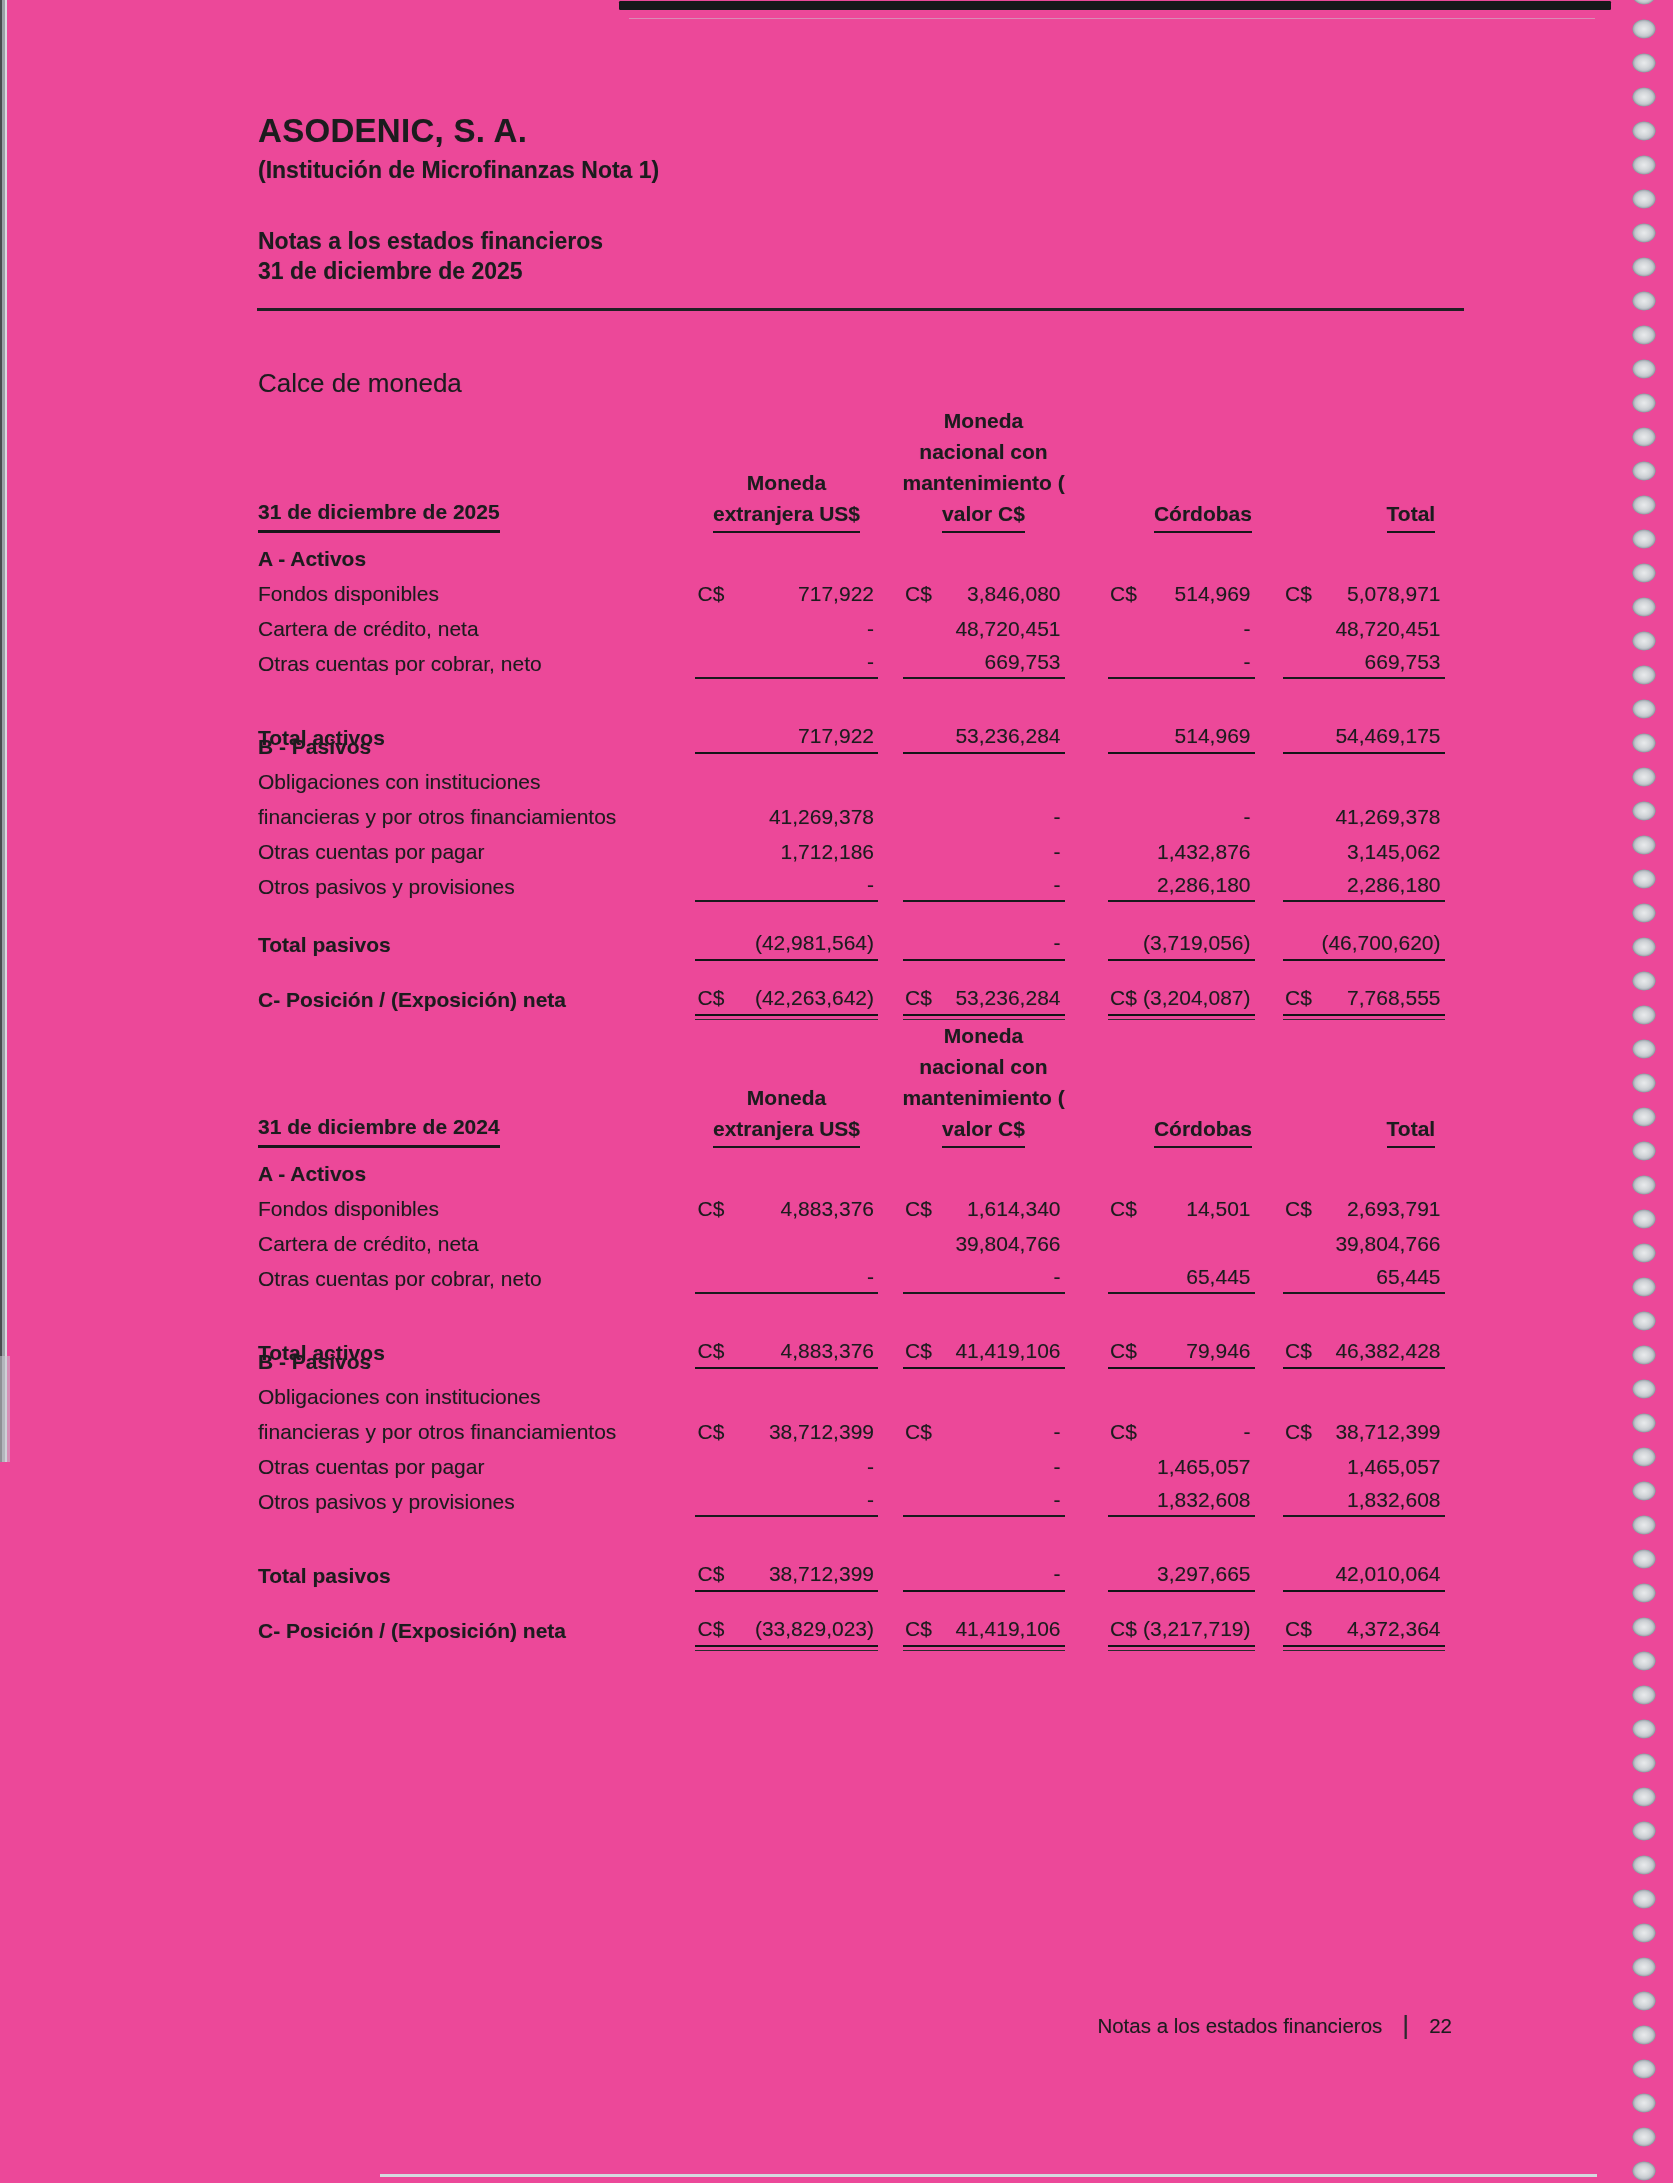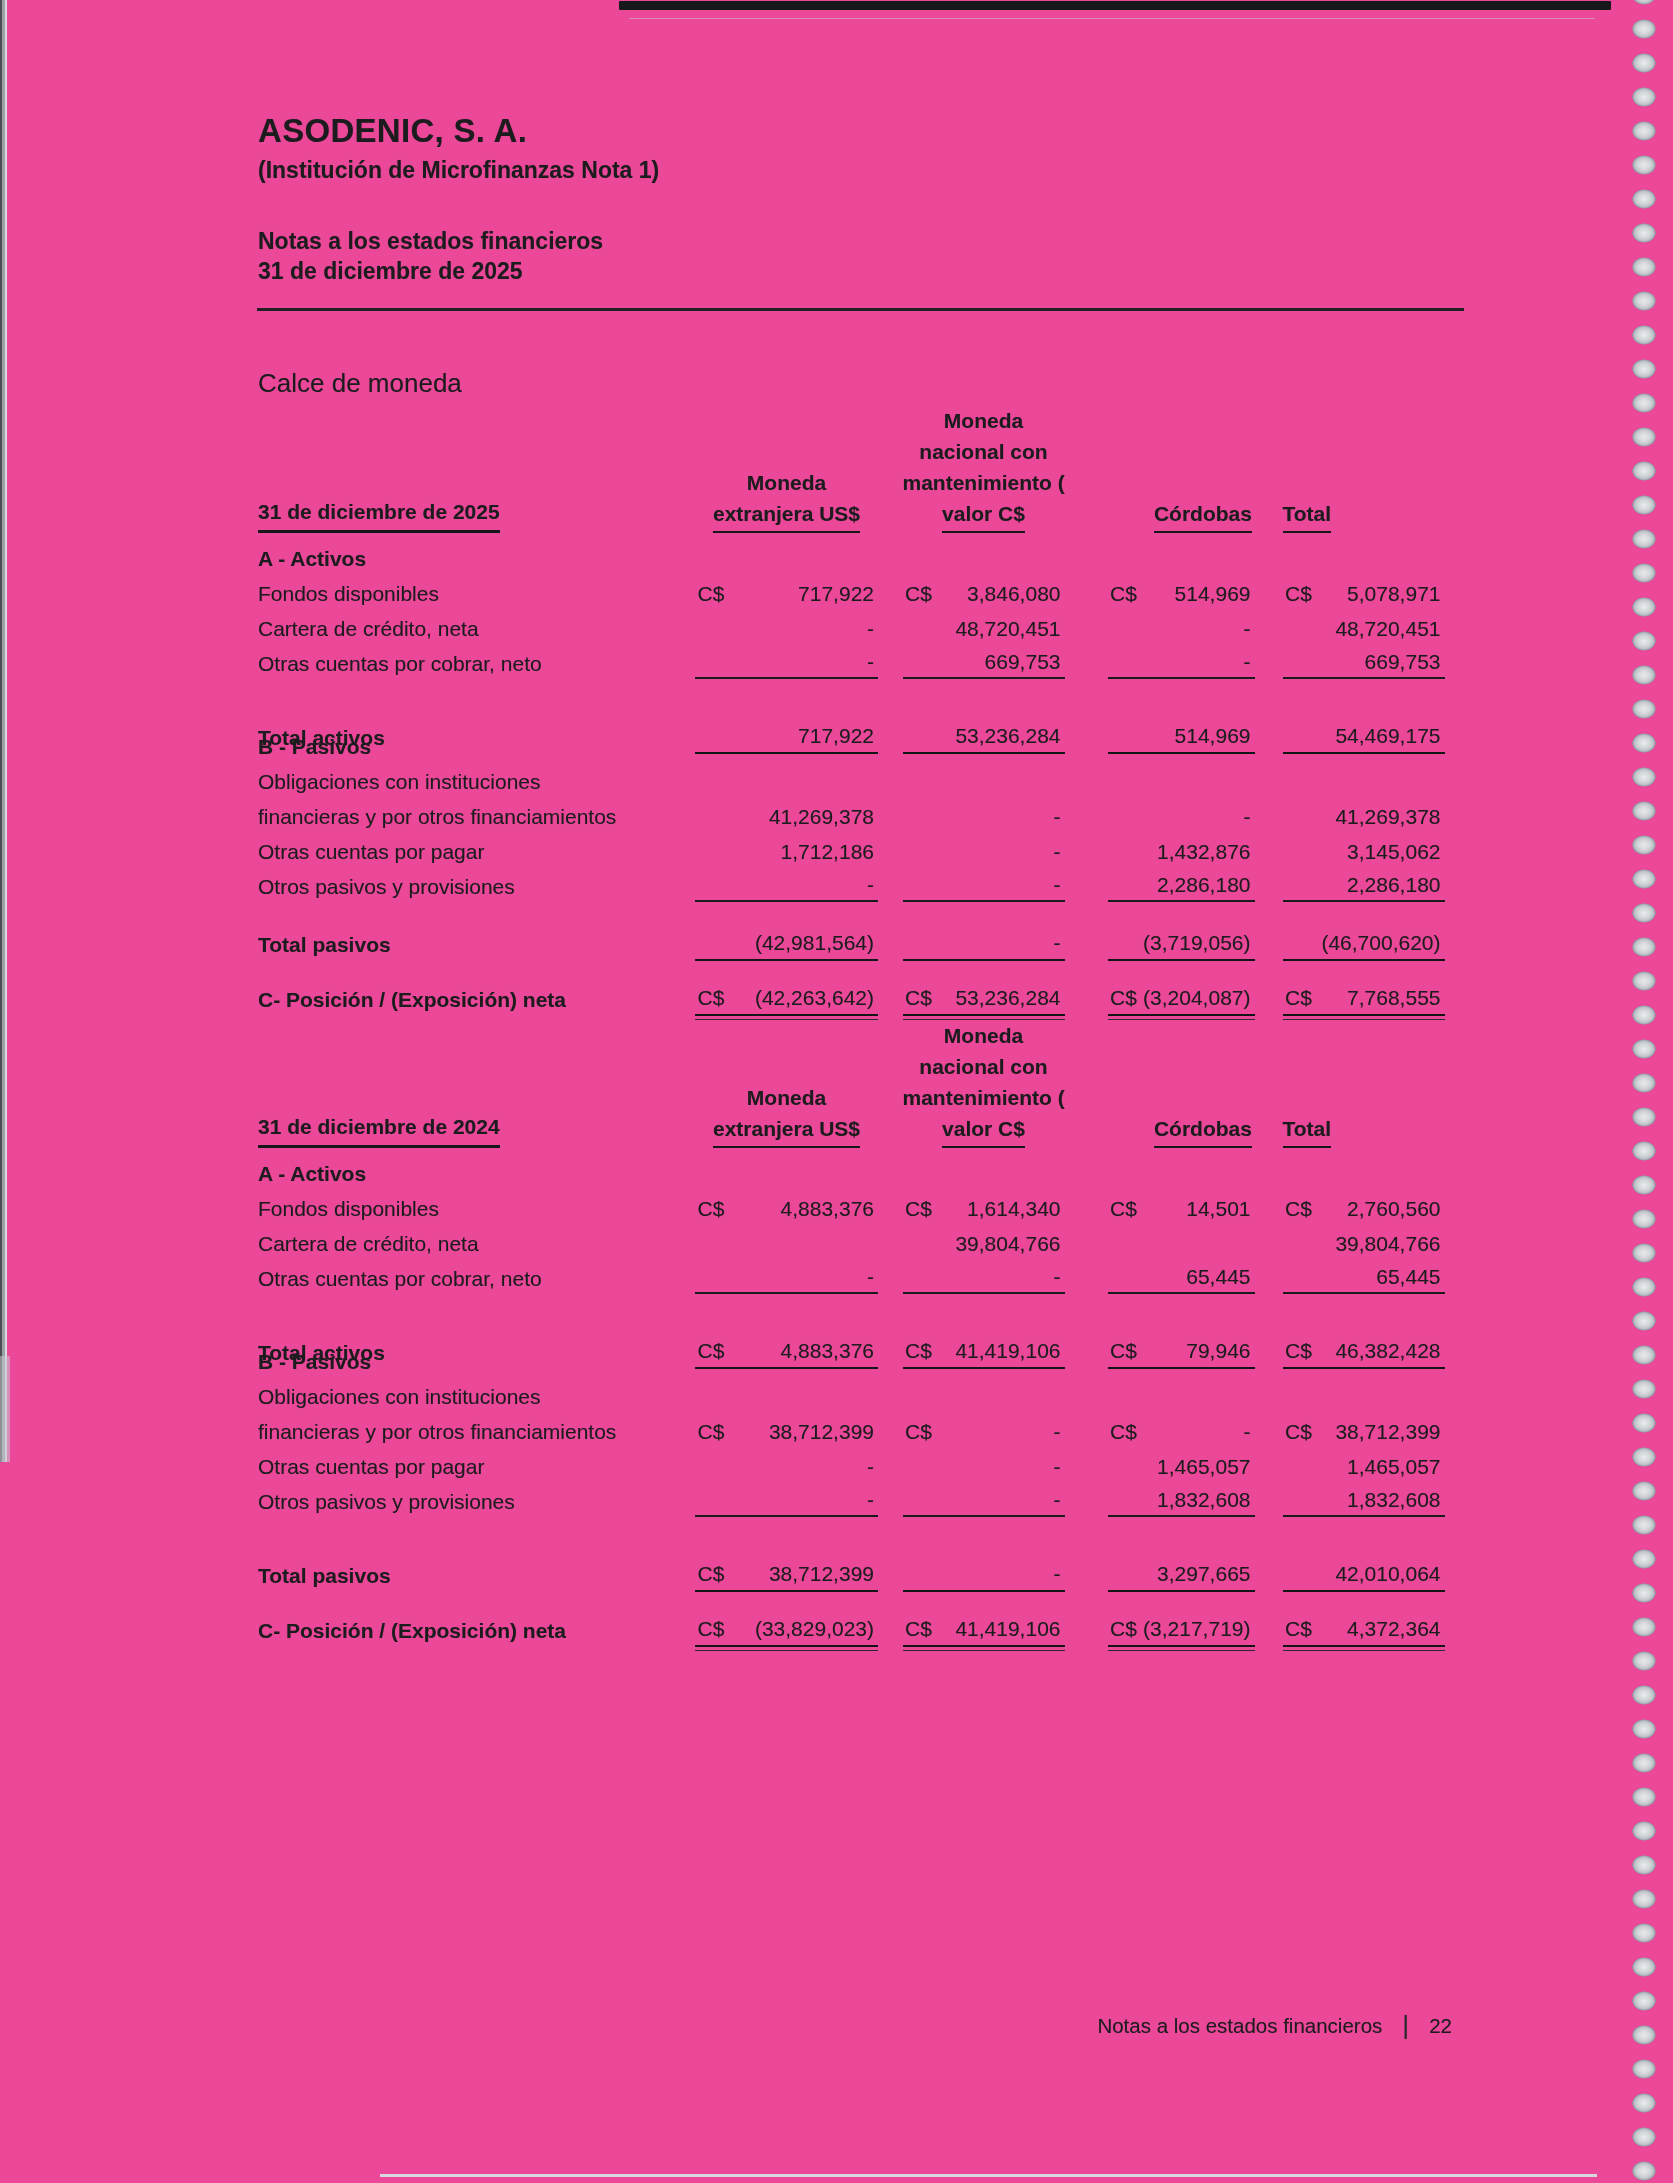--- a/index.html
+++ b/index.html
@@ -34,21 +34,21 @@
   
   .tbl{position:absolute;left:258px;width:1197px;font-size:21px;
     --cols:437px 183px 24.5px 162px 43px 147px 28px 162px;}
   .tbl1{top:405px;} .tbl2{top:1020px;}
   .thead{display:grid;grid-template-columns:var(--cols);align-items:end;line-height:31px;
     font-weight:bold;margin-bottom:9.3px;}
   .h-date{grid-column:1;}
   .h-usd{grid-column:2;text-align:center;white-space:nowrap;}
   .h-valor{grid-column:4;text-align:center;white-space:nowrap;}
   .h-cord{grid-column:6;text-align:right;padding-right:2.6px;}
-  .h-total{grid-column:8;text-align:left;padding-right:9.3px;}
+  .h-total{grid-column:8;text-align:right;padding-right:9.3px;}
   .hu{display:inline-block;border-bottom:2.3px solid #17171a;padding-bottom:2px;}
   .h-date .hu{border-bottom-width:3.3px;padding-bottom:3.3px;}
   .tr{display:grid;grid-template-columns:var(--cols);align-items:end;height:35px;}
   .tr.sec{height:32px;font-weight:bold;}
   .tr.mt1{margin-top:16px;} .tr.mt2{margin-top:20px;height:37px;}
   .td{box-sizing:border-box;}
   .lbl{grid-column:1/span 1;white-space:nowrap;padding-bottom:3.3px;}
   .sec .lbl,.lblonly .lbl{grid-column:1/-1;}
   .bold .lbl{font-weight:bold;margin-top:31px;}
   .num{display:flex;align-items:baseline;padding:0 4px 3.3px 2.6px;}
@@ -296,21 +296,21 @@
       <div class="td num cv">
           <span class="cur">C$</span>
           <span class="val">1,614,340</span>
         </div>
       <div class="td num cc">
           <span class="cur">C$</span>
           <span class="val">14,501</span>
         </div>
       <div class="td num ct">
           <span class="cur">C$</span>
-          <span class="val">2,760,560</span>
+          <span class="val">2,693,791</span>
         </div>
     </div>
 
     <div class="tr">
       <div class="td lbl">Cartera de crédito, neta</div>
       <div class="td num cu">
           <span class="val"></span>
         </div>
       <div class="td num cv">
           <span class="val">39,804,766</span>

